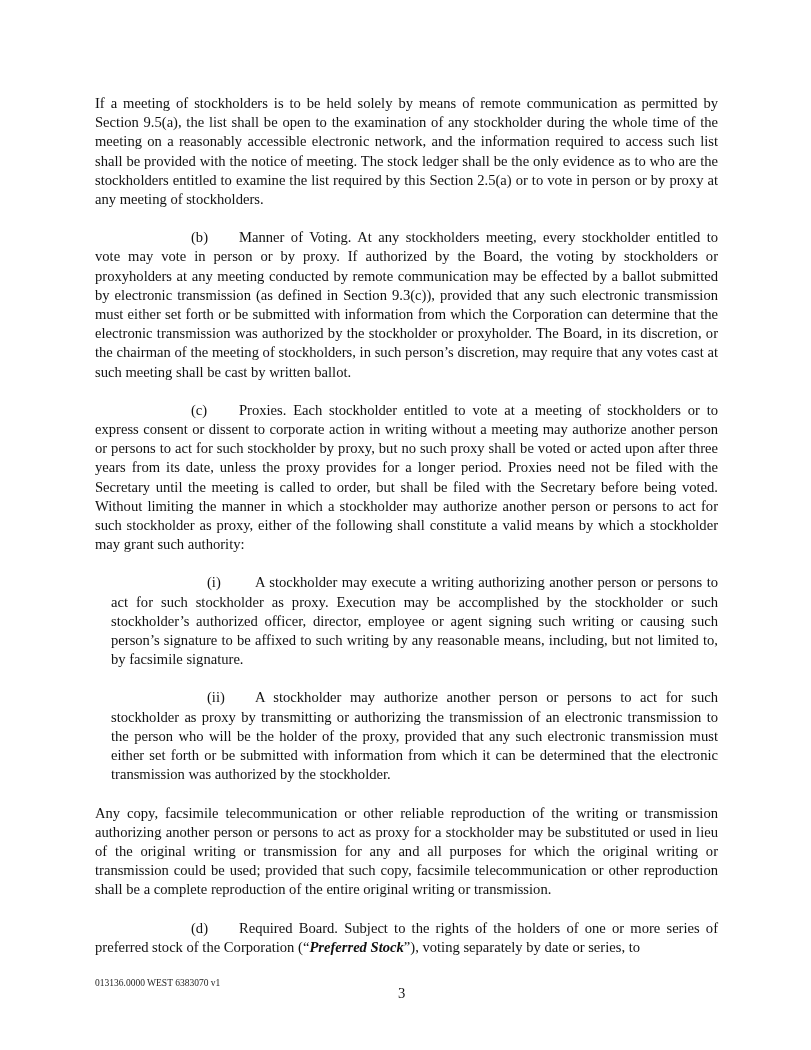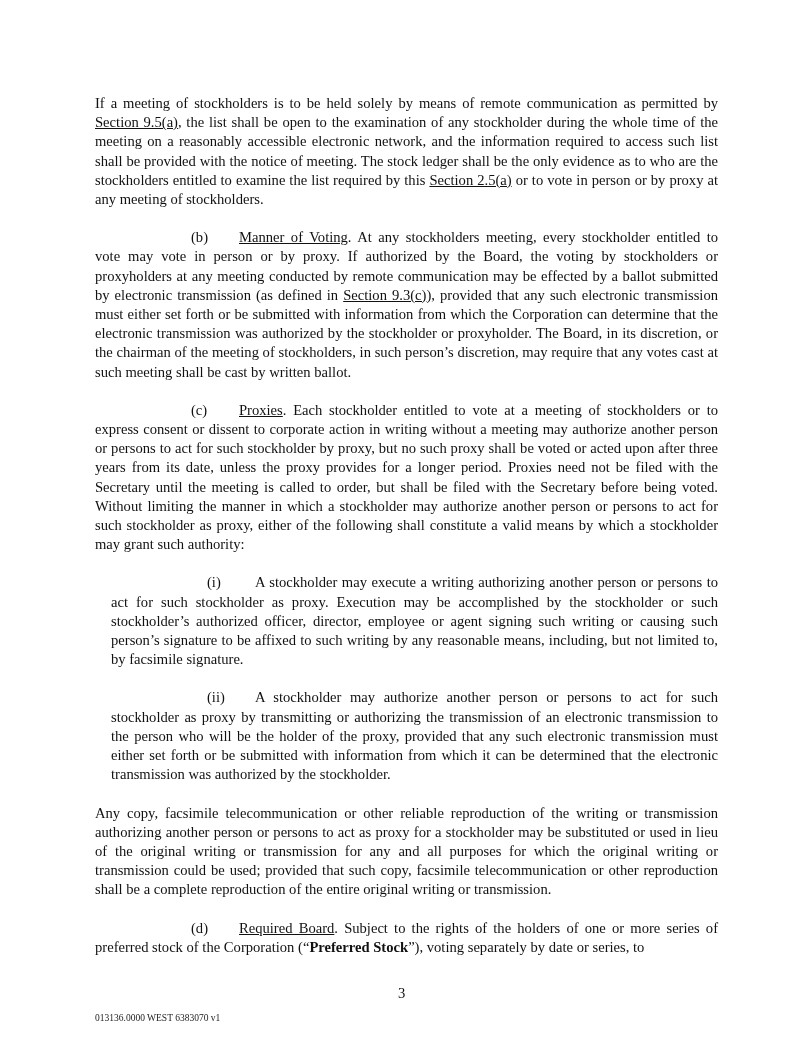--- a/index.html
+++ b/index.html
@@ -9,24 +9,24 @@
       font-family: "Liberation Serif", serif; font-size: 14.6px; line-height: 19.2px;
       color: #111111;
     }
     .para { text-align: justify; margin: 0; }
     .gap { height: 19px; }
     .first-indent { text-indent: 96px; }
     .sub { margin-left: 48px; }
     .sub-indent { text-indent: 96px; margin-left: 16px; }
     .lbl { display: inline-block; text-indent: 0; width: 48px; }
     .lbl-sub { display: inline-block; text-indent: 0; width: 48px; }
-    u, .ul { text-decoration: underline; }
-    .bi { font-weight: bold; }
+    u, .ul { }
+    .bi { font-weight: bold; font-style: italic; }
     .footer-id {
-      position: absolute; left: 95px; top: 1013px;
+      position: absolute; left: 95px; top: 978px;
       font-family: "Liberation Serif", serif; font-size: 9.5px; color: #222;
     }
     .footer-page {
       position: absolute; left: 398px; top: 985px;
       font-family: "Liberation Serif", serif; font-size: 14.6px; color: #111;
     }
   </style>
 </head>
 <body>
 

